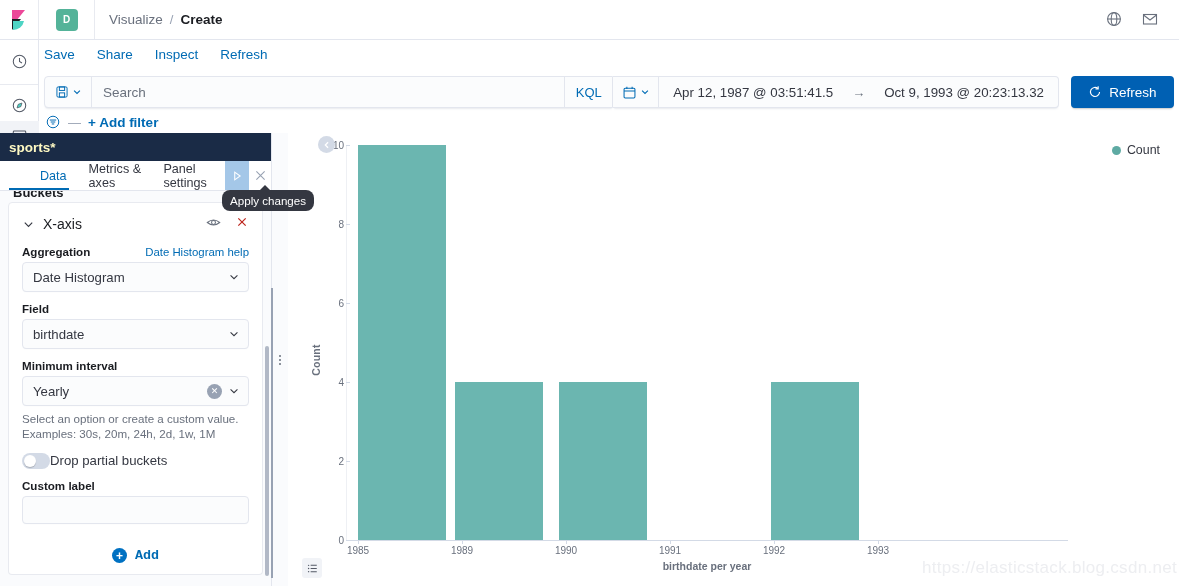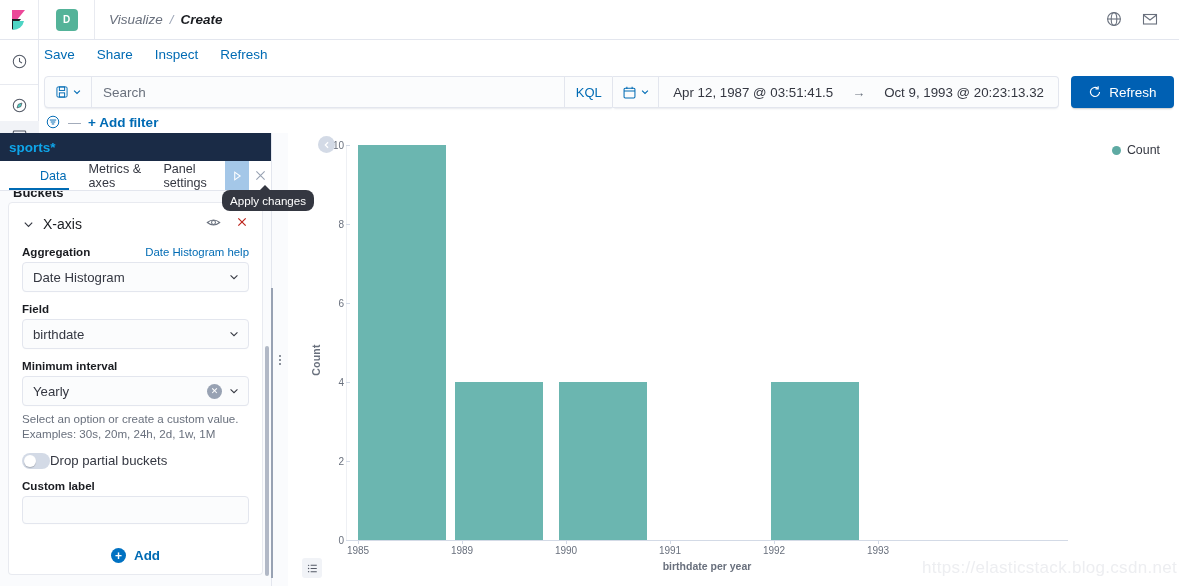--- a/index.html
+++ b/index.html
@@ -27,21 +27,21 @@
   .kibana-logo { width: 22px; height: 22px; position: relative; }
   .space-cell {
     width: 56px; height: 39px; display: flex; align-items: center; justify-content: center;
     border-right: 1px solid #e8eaf0;
   }
   .space-badge {
     width: 22px; height: 22px; border-radius: 4px; background: #54b399;
     color: #fff; font-size: 10px; font-weight: bold;
     display: flex; align-items: center; justify-content: center;
   }
-  .breadcrumbs { display: flex; align-items: center; padding-left: 14px; font-size: 13.5px; font-style: italic; }
+  .breadcrumbs { display: flex; align-items: center; padding-left: 14px; font-size: 13.5px; }
   .crumb { color: #69707d; }
   .crumb.active { color: #1a1c21; font-weight: bold; }
   .crumb-sep { color: #98a2b3; margin: 0 7px; font-size: 13px; }
   .topbar-right {
     margin-left: auto; display: flex; align-items: center; gap: 16px;
     padding-right: 18px; height: 39px;
   }
   .topbar-right .tbicon { width: 20px; height: 20px; display:block; }
 
   
@@ -115,21 +115,21 @@
   .filter-dash { color: #98a2b3; font-size: 13px; }
   .addfilter { color: #006bb4; font-size: 13.5px; font-weight: bold; cursor: pointer; }
 
   
   .editor {
     position: absolute; left: 0; top: 133px; width: 272px; height: 453px;
     background: #fafbfd; display: flex; flex-direction: column;
     border-right: 1px solid #e3e6ee;
   }
   .editor-title {
-    height: 28px; background: #1a2b46; color: #0ea5e9;
+    height: 28px; background: #1a2b46; color: #fef9c3;
     display: flex; align-items: center; padding-left: 9px;
     font-size: 13.5px; font-weight: bold;
   }
   .editor-tabs {
     height: 30px; display: flex; align-items: stretch;
     background: #fff; border-bottom: 1px solid #e3e6ee;
   }
   .etab {
     display: flex; align-items: center; padding: 0 11px;
     font-size: 12.6px; color: #343741; cursor: pointer; position: relative;
@@ -213,21 +213,21 @@
     background: #fff; border: 1px solid #e8eaf0; border-top: none;
     border-radius: 0 0 4px 4px;
     height: 38px; display: flex; align-items: center; justify-content: center;
     gap: 8px; cursor: pointer;
   }
   .add-circle {
     width: 15px; height: 15px; border-radius: 50%; background: #0071c2;
     display: flex; align-items: center; justify-content: center;
     color: #fff; font-size: 12px; line-height: 1; font-weight: bold;
   }
-  .add-label { color: #006bb4; font-size: 13.4px; font-weight: bold; }
+  .add-label { color: #006bb4; font-size: 13.4px; font-weight: bold; font-family: Liberation Mono, monospace; }
 
   .editor-scrollbar {
     position: absolute; right: 2px; top: 155px; width: 4px; height: 230px;
     background: #98a2b3; border-radius: 2px; opacity: .75;
   }
 
   
   .tooltip {
     position: absolute; top: 190px; left: 222px;
     background: #343741; color: #fff; font-size: 11.6px;

